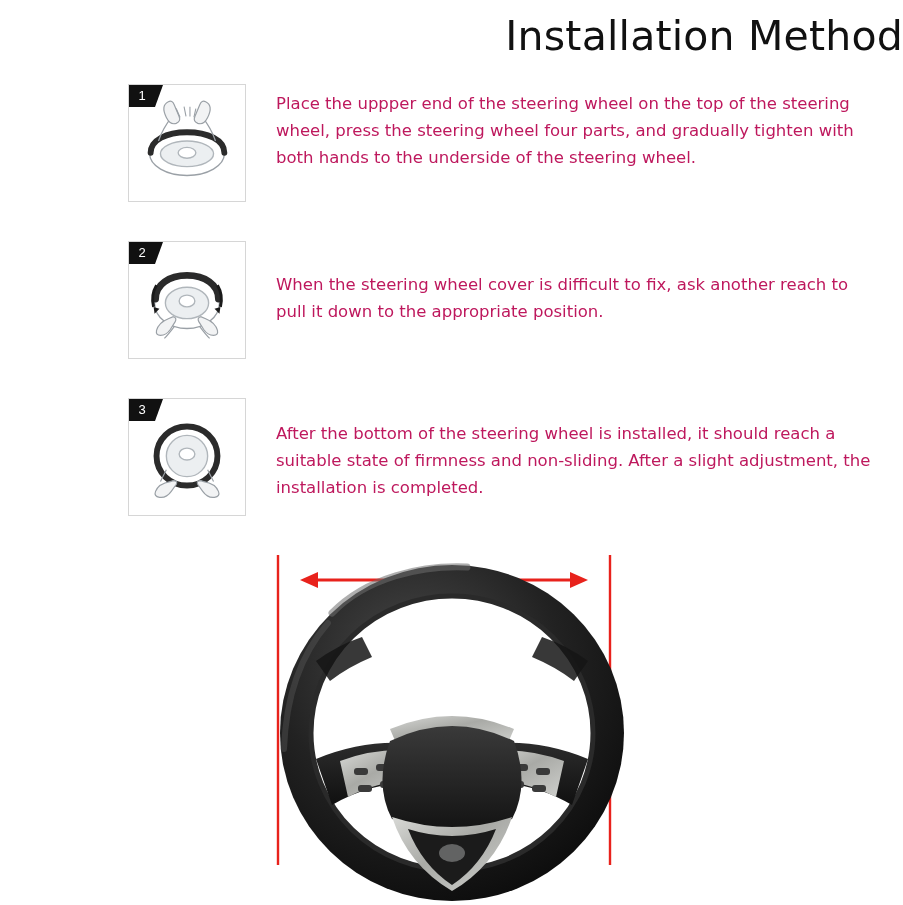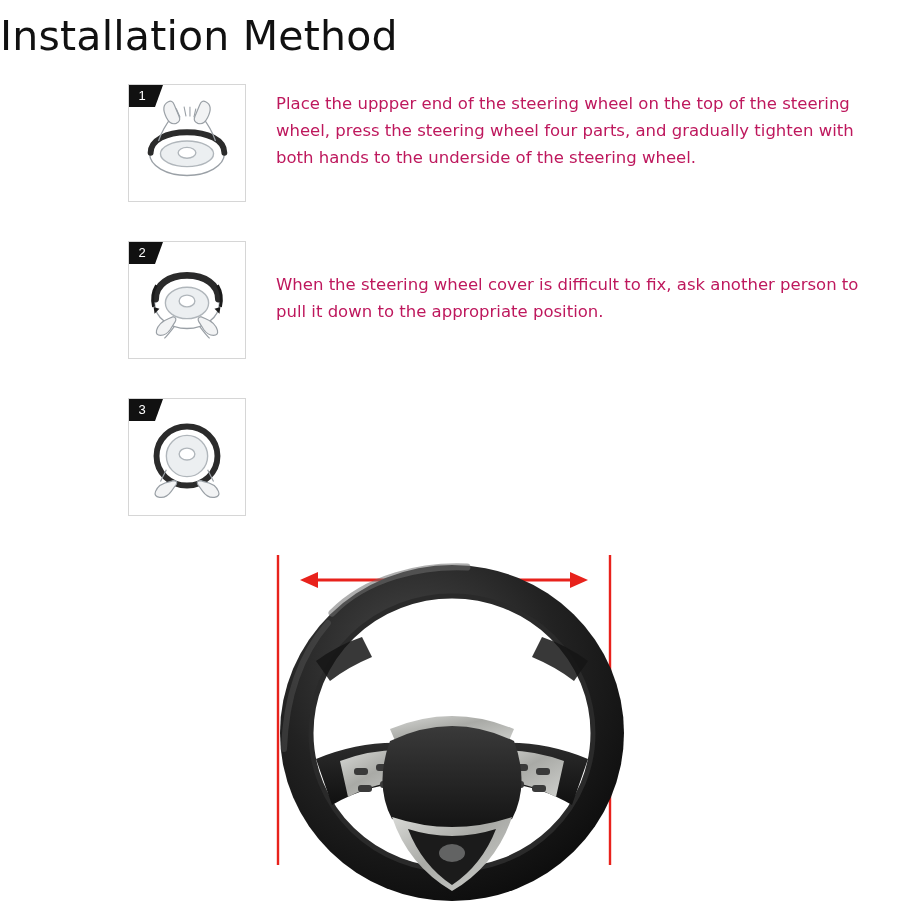--- a/index.html
+++ b/index.html
@@ -14,21 +14,21 @@
     color: #1a1a1a;
     overflow: hidden;
     position: relative;
   }
   .page {
     width: 903px;
     height: 905px;
     position: relative;
   }
   .title {
-    text-align: left;
+    text-align: right;
     font-size: 41px;
     font-weight: 400;
     letter-spacing: 0.2px;
     margin: 12px 0 0 0;
     color: #111;
     font-family: "DejaVu Sans", sans-serif;
   }
   .steps {
     margin-top: 24px;
     padding-left: 128px;
@@ -156,40 +156,41 @@
           <g fill="#f2f3f4" stroke="#9aa0a6" stroke-width="1.2">
             <path d="M40 78 q-10 4 -12 12 q-1 5 4 5 q6 0 10 -6 l5 -8 q2 -4 -2 -5 z"></path>
             <path d="M78 78 q10 4 12 12 q1 5 -4 5 q-6 0 -10 -6 l-5 -8 q-2 -4 2 -5 z"></path>
           </g>
           <path d="M28 44 q-6 10 -3 22" stroke="#1a1a1a" stroke-width="3" fill="none"></path>
           <path d="M25 66 l1 7 l5 -5 z" fill="#1a1a1a"></path>
           <path d="M90 44 q6 10 3 22" stroke="#1a1a1a" stroke-width="3" fill="none"></path>
           <path d="M93 66 l-1 7 l-5 -5 z" fill="#1a1a1a"></path>
         </svg>
       </div>
-      <div class="step-text">When the steering wheel cover is difficult to fix, ask another person to pull it down to the appropriate position.</div>
+      <div class="step-text">When the steering wheel cover is difficult to fix, ask another reach to pull it down to the appropriate position.</div>
     </div>
 
     <div class="step step-3">
       <div class="step-figure">
         <div class="step-badge">3</div>
         <svg class="step-svg" viewBox="0 0 118 118">
           <g fill="none" stroke="#9aa0a6" stroke-width="1.4">
             <circle cx="59" cy="58" r="31"></circle>
             <circle cx="59" cy="58" r="21" fill="#eceff1" stroke="#b0b6bb"></circle>
             <ellipse cx="59" cy="56" rx="8" ry="6" fill="#ffffff" stroke="#b0b6bb"></ellipse>
           </g>
           <path d="M28 58 C28 41 42 28 59 28 C76 28 90 41 90 58 C90 75 76 88 59 88 C42 88 28 75 28 58 Z" fill="none" stroke="#2b2b2b" stroke-width="6"></path>
           <path d="M38 72 l-6 12 M80 72 l6 12" stroke="#9aa0a6" stroke-width="1.2" fill="none"></path>
           <g fill="#f2f3f4" stroke="#9aa0a6" stroke-width="1.2">
             <path d="M42 84 q-12 2 -15 10 q-2 5 4 6 q7 1 12 -6 l5 -7 q2 -4 -3 -4 z"></path>
             <path d="M76 84 q12 2 15 10 q2 5 -4 6 q-7 1 -12 -6 l-5 -7 q-2 -4 3 -4 z"></path>
           </g>
         </svg>
       </div>
+      <div class="step-text">After the bottom of the steering wheel is installed, it should reach a suitable state of firmness and non-sliding. After a slight adjustment, the installation is completed.</div>
     </div>
 
   </div>
 
   <div class="wheel-block">
 
     <svg class="measure-svg" viewBox="0 0 903 380">
 
       <line x1="278" y1="8" x2="278" y2="318" stroke="#e8221c" stroke-width="2.4"></line>
 

